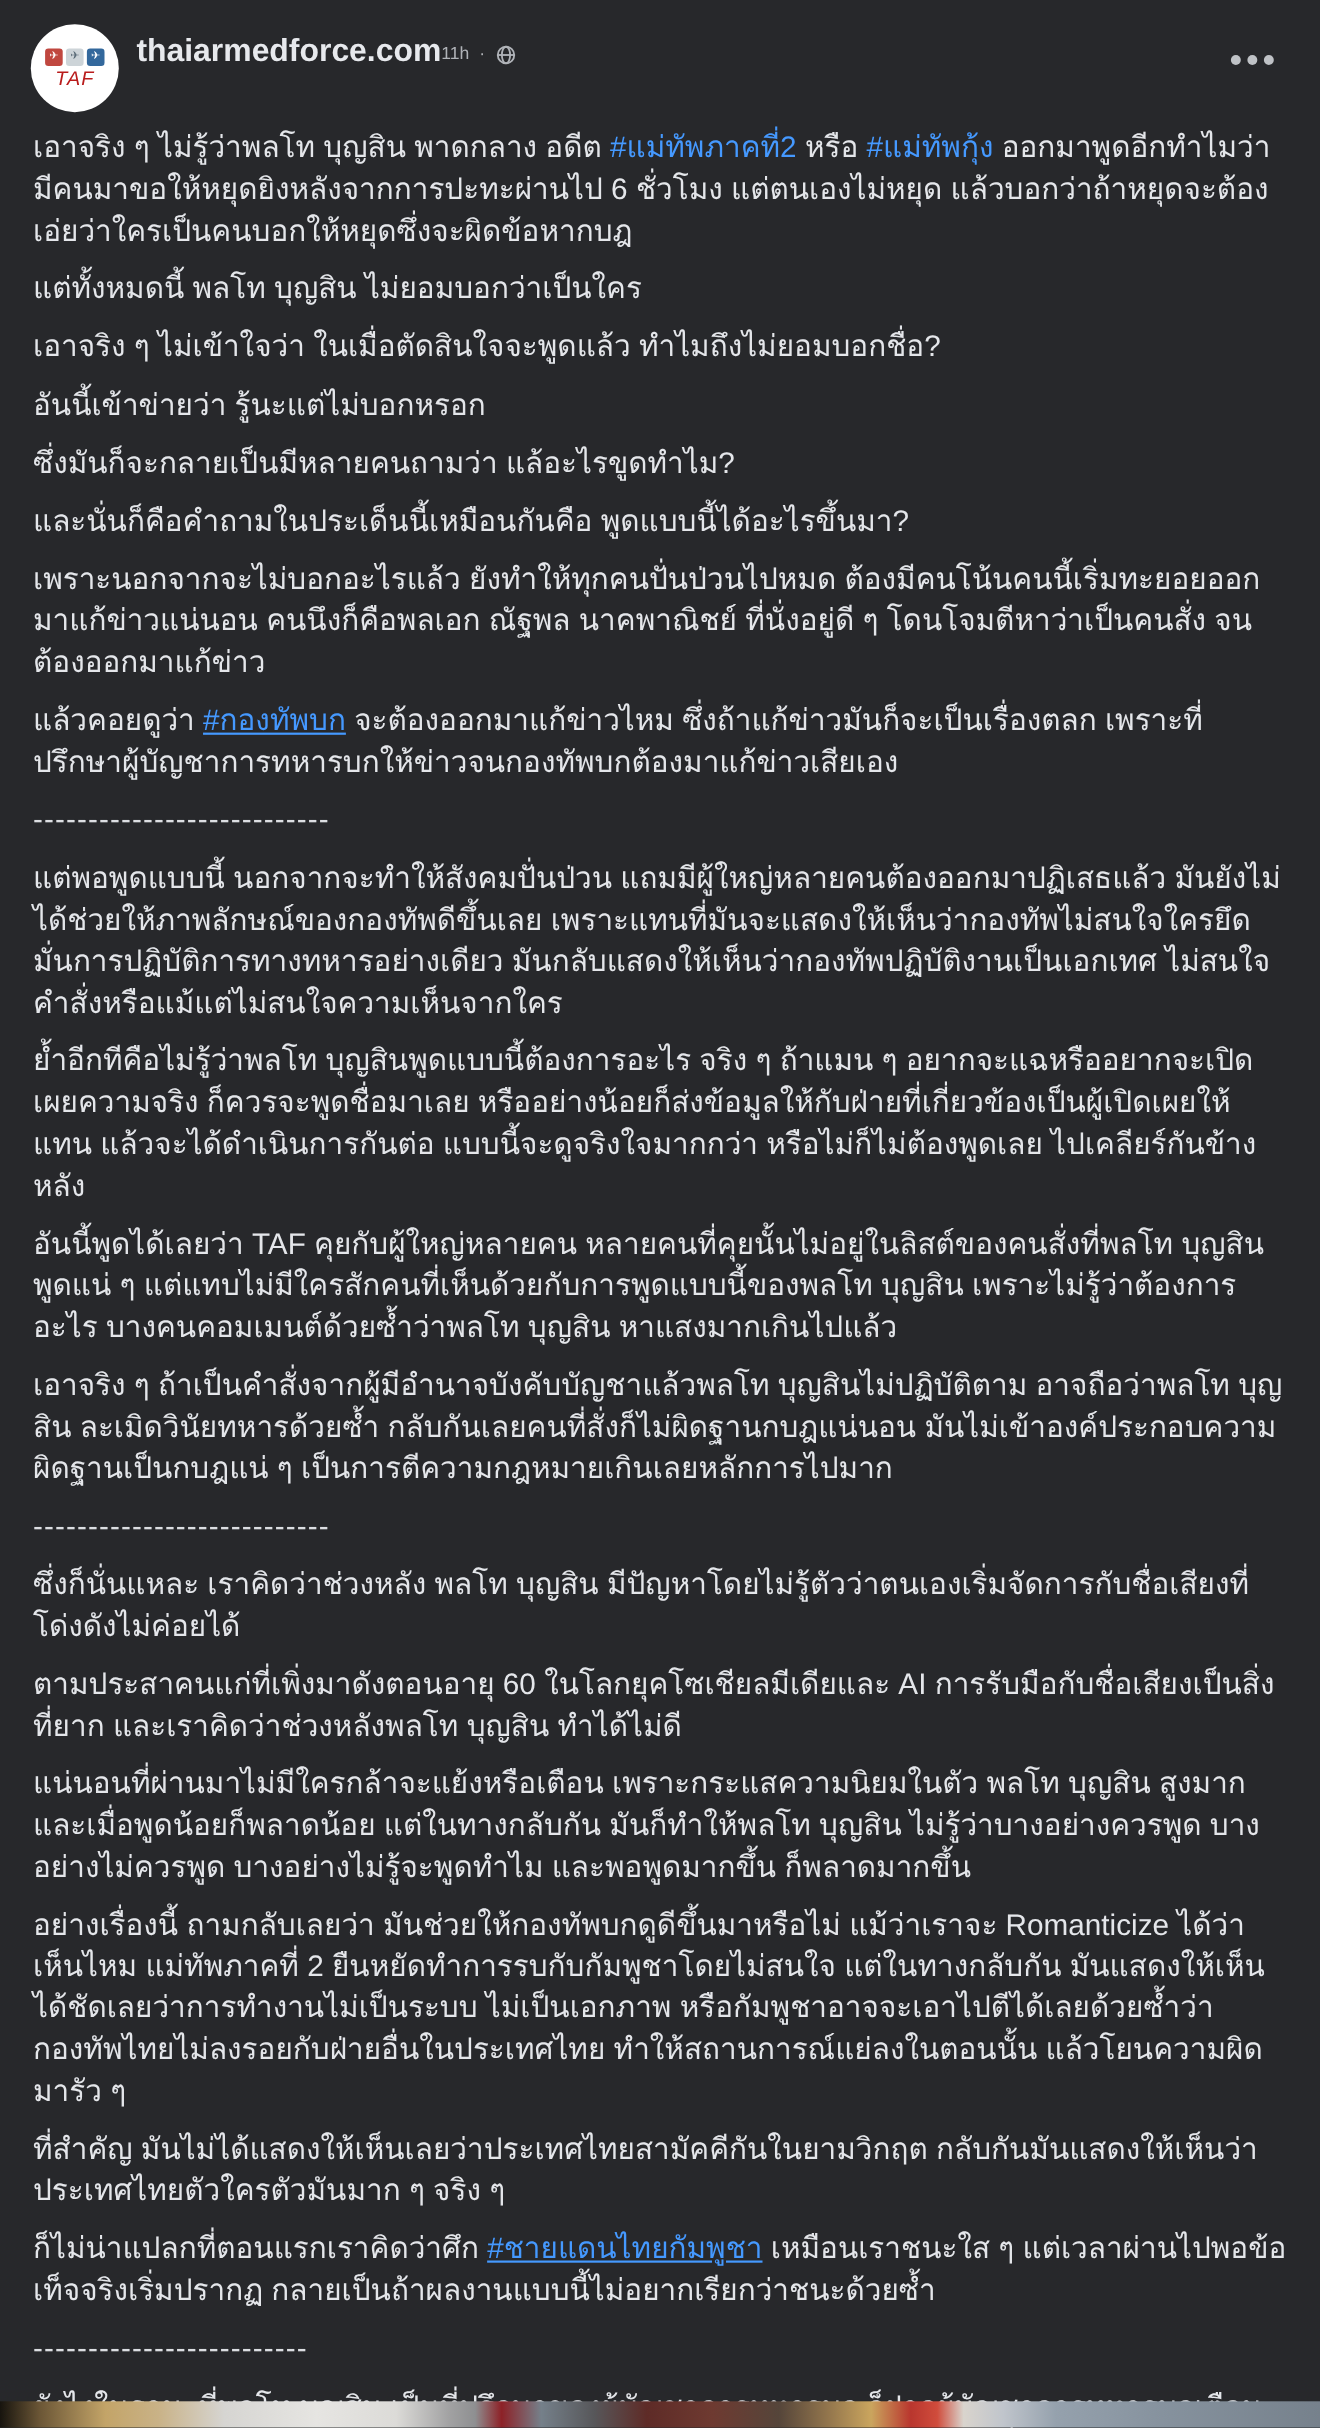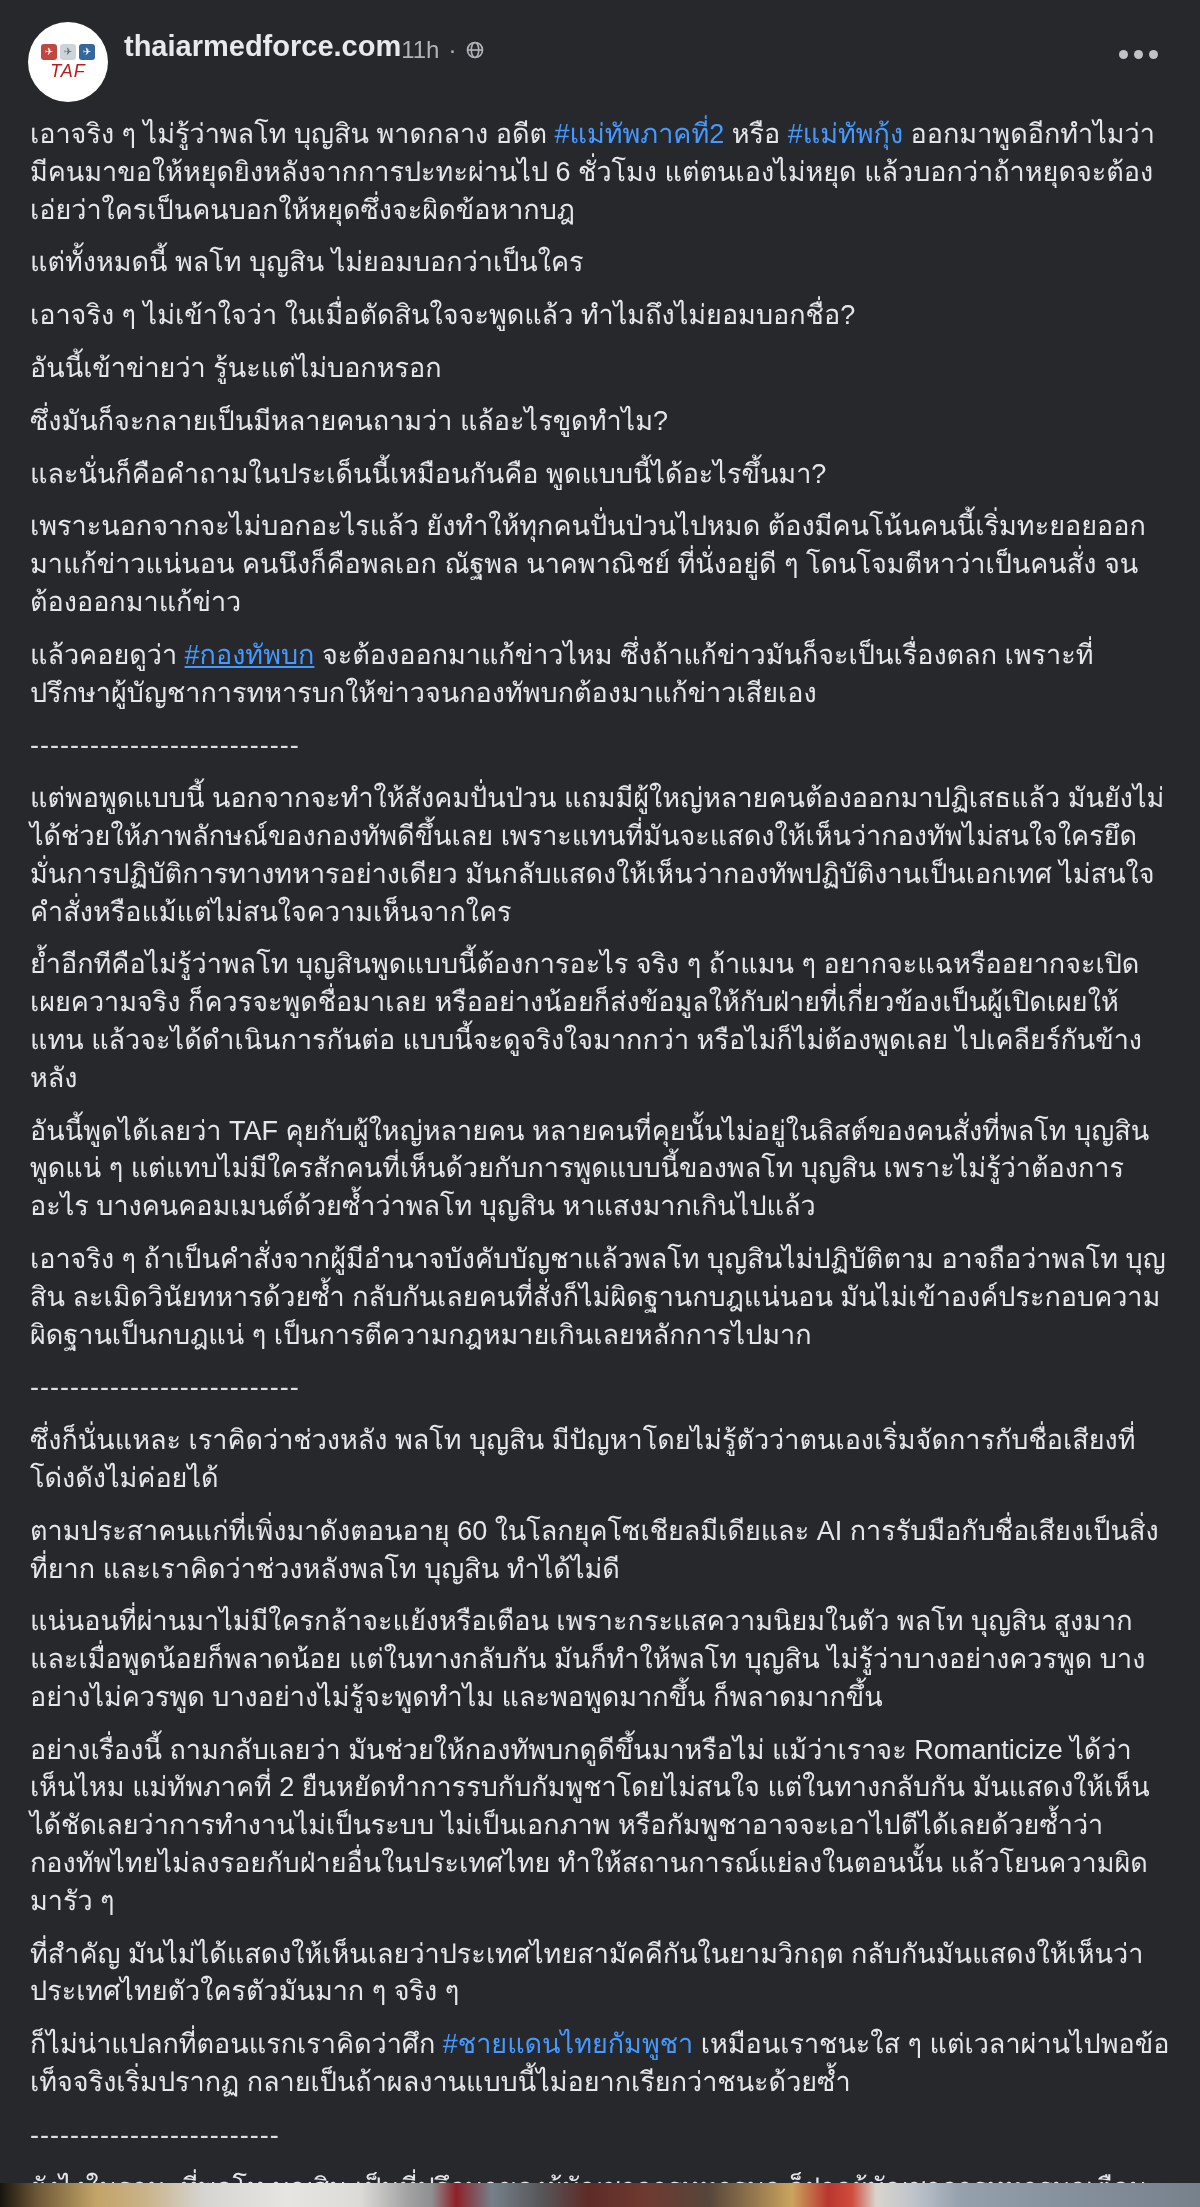--- a/index.html
+++ b/index.html
@@ -18,21 +18,21 @@
     cursor:pointer;overflow:hidden;
   }
   .logo-squares{display:flex;gap:3px;margin-top:2px;}
   .sq{width:16px;height:16px;border-radius:3px;display:flex;align-items:center;justify-content:center;font-size:10px;line-height:1;}
   .sq-red{background:#c0473f;color:#ffffff;}
   .sq-gray{background:#cdd4d8;color:#5a6b77;}
   .sq-blue{background:#33689c;color:#ffffff;}
   .logo-text{font-weight:normal;font-style:italic;font-size:18px;letter-spacing:1px;color:#b91c1c;margin-top:1px;}
   .header-text{display:flex;flex-direction:row;margin-top:6px;}
   .page-name{font-size:29px;font-weight:bold;color:#e7e9ed;line-height:1.25;cursor:pointer;}
-  .meta{display:flex;align-items:center;gap:8px;margin-top:7px;color:#b0b3b8;font-size:24px;line-height:1;}
+  .meta{display:flex;align-items:center;gap:8px;margin-top:7px;color:#b0b3b8;font-size:16px;line-height:1;}
   .meta .dot{margin:0 1px;}
   .globe{width:20px;height:20px;display:inline-block;}
   .more{
     position:absolute;right:42px;top:50px;display:flex;gap:6px;cursor:pointer;
   }
   .more i{width:9px;height:9px;border-radius:50%;background:#bfc2c6;display:block;}
   
   .post-body{padding:8px 30px 0 30px;font-size:27px;line-height:1.40;}
   .para{margin:0 0 15px 0;padding:0;color:#e4e6ea;word-break:break-word;}
   .para.divider{letter-spacing:1px;color:#dcdee2;}
@@ -91,19 +91,19 @@
       <p class="para">แต่พอพูดแบบนี้ นอกจากจะทำให้สังคมปั่นป่วน แถมมีผู้ใหญ่หลายคนต้องออกมาปฏิเสธแล้ว มันยังไม่ได้ช่วยให้ภาพลักษณ์ของกองทัพดีขึ้นเลย เพราะแทนที่มันจะแสดงให้เห็นว่ากองทัพไม่สนใจใครยึดมั่นการปฏิบัติการทางทหารอย่างเดียว มันกลับแสดงให้เห็นว่ากองทัพปฏิบัติงานเป็นเอกเทศ ไม่สนใจคำสั่งหรือแม้แต่ไม่สนใจความเห็นจากใคร</p>
       <p class="para">ย้ำอีกทีคือไม่รู้ว่าพลโท บุญสินพูดแบบนี้ต้องการอะไร จริง ๆ ถ้าแมน ๆ อยากจะแฉหรืออยากจะเปิดเผยความจริง ก็ควรจะพูดชื่อมาเลย หรืออย่างน้อยก็ส่งข้อมูลให้กับฝ่ายที่เกี่ยวข้องเป็นผู้เปิดเผยให้แทน แล้วจะได้ดำเนินการกันต่อ แบบนี้จะดูจริงใจมากกว่า หรือไม่ก็ไม่ต้องพูดเลย ไปเคลียร์กันข้างหลัง</p>
       <p class="para">อันนี้พูดได้เลยว่า TAF คุยกับผู้ใหญ่หลายคน หลายคนที่คุยนั้นไม่อยู่ในลิสต์ของคนสั่งที่พลโท บุญสิน พูดแน่ ๆ แต่แทบไม่มีใครสักคนที่เห็นด้วยกับการพูดแบบนี้ของพลโท บุญสิน เพราะไม่รู้ว่าต้องการอะไร บางคนคอมเมนต์ด้วยซ้ำว่าพลโท บุญสิน หาแสงมากเกินไปแล้ว</p>
       <p class="para">เอาจริง ๆ ถ้าเป็นคำสั่งจากผู้มีอำนาจบังคับบัญชาแล้วพลโท บุญสินไม่ปฏิบัติตาม อาจถือว่าพลโท บุญสิน ละเมิดวินัยทหารด้วยซ้ำ กลับกันเลยคนที่สั่งก็ไม่ผิดฐานกบฎแน่นอน มันไม่เข้าองค์ประกอบความผิดฐานเป็นกบฎแน่ ๆ เป็นการตีความกฎหมายเกินเลยหลักการไปมาก</p>
       <p class="para divider">---------------------------</p>
       <p class="para">ซึ่งก็นั่นแหละ เราคิดว่าช่วงหลัง พลโท บุญสิน มีปัญหาโดยไม่รู้ตัวว่าตนเองเริ่มจัดการกับชื่อเสียงที่โด่งดังไม่ค่อยได้</p>
       <p class="para">ตามประสาคนแก่ที่เพิ่งมาดังตอนอายุ 60 ในโลกยุคโซเชียลมีเดียและ AI การรับมือกับชื่อเสียงเป็นสิ่งที่ยาก และเราคิดว่าช่วงหลังพลโท บุญสิน ทำได้ไม่ดี</p>
       <p class="para">แน่นอนที่ผ่านมาไม่มีใครกล้าจะแย้งหรือเตือน เพราะกระแสความนิยมในตัว พลโท บุญสิน สูงมาก และเมื่อพูดน้อยก็พลาดน้อย แต่ในทางกลับกัน มันก็ทำให้พลโท บุญสิน ไม่รู้ว่าบางอย่างควรพูด บางอย่างไม่ควรพูด บางอย่างไม่รู้จะพูดทำไม และพอพูดมากขึ้น ก็พลาดมากขึ้น</p>
       <p class="para">อย่างเรื่องนี้ ถามกลับเลยว่า มันช่วยให้กองทัพบกดูดีขึ้นมาหรือไม่ แม้ว่าเราจะ Romanticize ได้ว่าเห็นไหม แม่ทัพภาคที่ 2 ยืนหยัดทำการรบกับกัมพูชาโดยไม่สนใจ แต่ในทางกลับกัน มันแสดงให้เห็นได้ชัดเลยว่าการทำงานไม่เป็นระบบ ไม่เป็นเอกภาพ หรือกัมพูชาอาจจะเอาไปตีได้เลยด้วยซ้ำว่า กองทัพไทยไม่ลงรอยกับฝ่ายอื่นในประเทศไทย ทำให้สถานการณ์แย่ลงในตอนนั้น แล้วโยนความผิดมารัว ๆ</p>
       <p class="para">ที่สำคัญ มันไม่ได้แสดงให้เห็นเลยว่าประเทศไทยสามัคคีกันในยามวิกฤต กลับกันมันแสดงให้เห็นว่าประเทศไทยตัวใครตัวมันมาก ๆ จริง ๆ</p>
-      <p class="para">ก็ไม่น่าแปลกที่ตอนแรกเราคิดว่าศึก <a class="hashtag" href="#" style="color: rgb(69, 153, 255);">#ชายแดนไทยกัมพูชา</a> เหมือนเราชนะใส ๆ แต่เวลาผ่านไปพอข้อเท็จจริงเริ่มปรากฏ กลายเป็นถ้าผลงานแบบนี้ไม่อยากเรียกว่าชนะด้วยซ้ำ</p>
+      <p class="para">ก็ไม่น่าแปลกที่ตอนแรกเราคิดว่าศึก <a class="hashtag" href="#" style="color: rgb(69, 153, 255); text-decoration: underline;">#ชายแดนไทยกัมพูชา</a> เหมือนเราชนะใส ๆ แต่เวลาผ่านไปพอข้อเท็จจริงเริ่มปรากฏ กลายเป็นถ้าผลงานแบบนี้ไม่อยากเรียกว่าชนะด้วยซ้ำ</p>
       <p class="para divider">-------------------------</p>
       <p class="para">ยังไงในฐานะที่พลโท บุญสิน เป็นที่ปรึกษาของผู้บัญชาการทหารบก ก็ฝากผู้บัญชาการทหารบกเตือนหน่อยเถอะว่าพูดอะไรควรวางแผนก่อน หาคนร่างสุนทรพจน์ให้ก่อนก็ได้ อย่าเพิ่งคิดอะไรแล้วพูดออกไปโดยไม่ทันตระหนักว่าสิ่งที่พูดจะกระทบกับใครหรือองค์กรใดบ้าง</p>
     </div>
 
   <div class="photo" id="photo-strip" style="background: linear-gradient(90deg, rgb(23, 20, 14) 0%, rgb(107, 86, 54) 3%, rgb(195, 164, 104) 8%, rgb(201, 178, 135) 12%, rgb(214, 213, 210) 17%, rgb(230, 229, 226) 24%, rgb(220, 219, 216) 30%, rgb(162, 162, 163) 34%, rgb(142, 143, 145) 36%, rgb(141, 33, 39) 38%, rgb(117, 128, 138) 41%, rgb(87, 87, 90) 45%, rgb(94, 43, 39) 49%, rgb(110, 58, 49) 54%, rgb(85, 69, 58) 59%, rgb(151, 121, 78) 63%, rgb(202, 165, 94) 66%, rgb(185, 54, 46) 69%, rgb(208, 76, 60) 71%, rgb(217, 212, 205) 73%, rgb(192, 197, 204) 76%, rgb(149, 161, 173) 80%, rgb(134, 146, 158) 88%, rgb(118, 129, 140) 100%);"></div>
 </div>
 
 </body></html>

